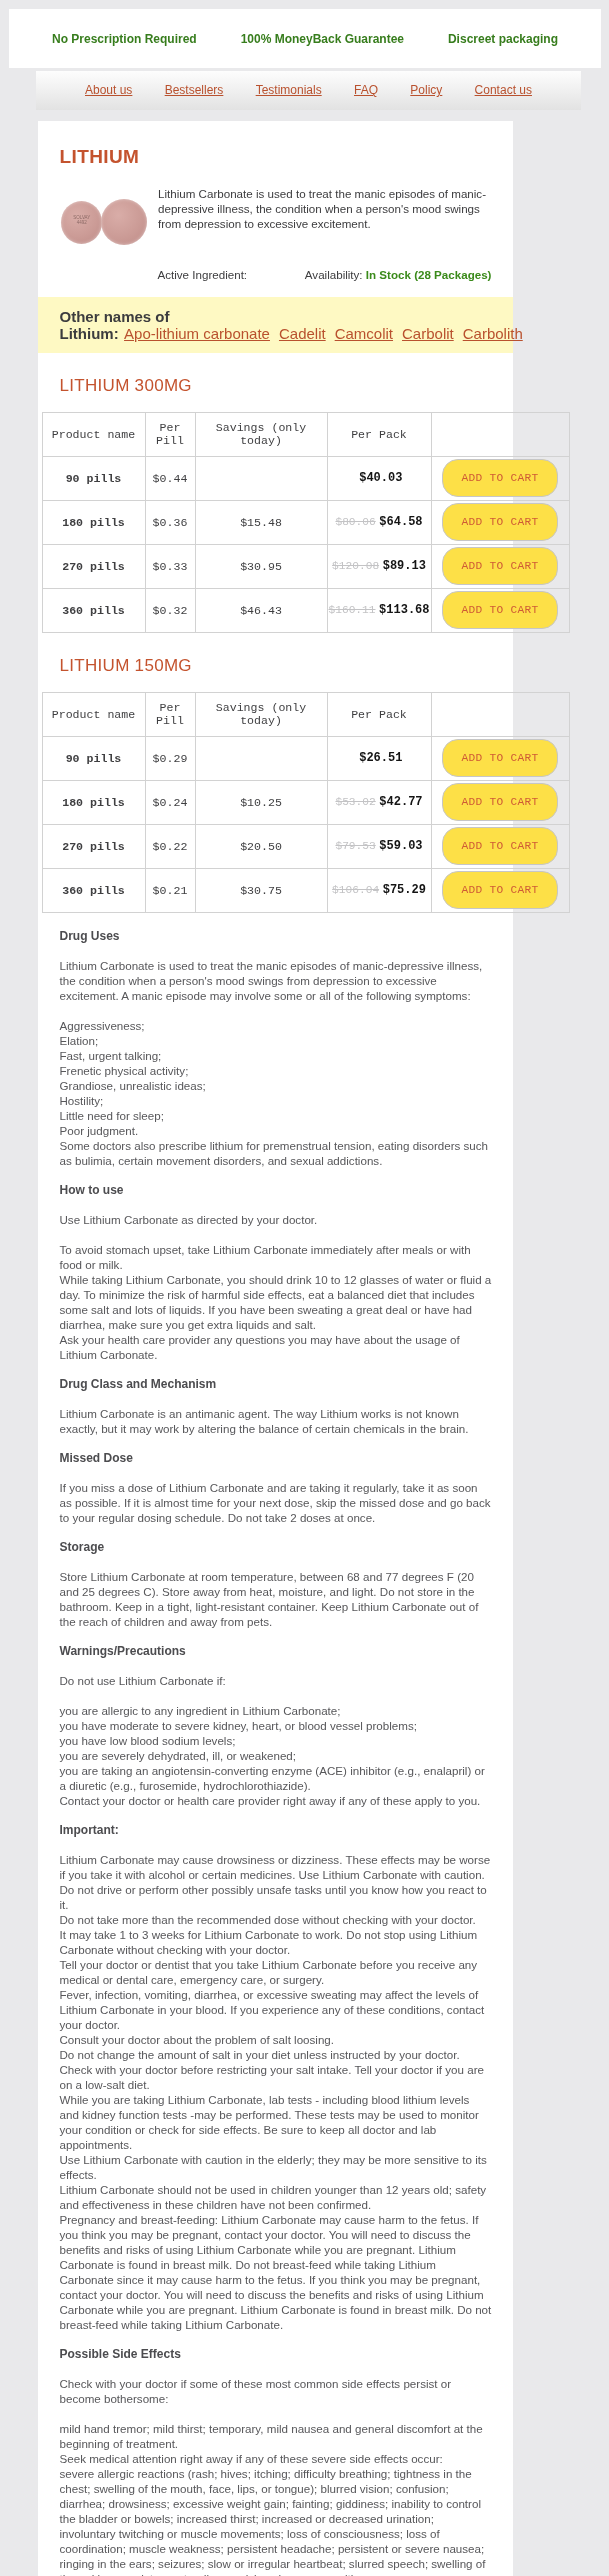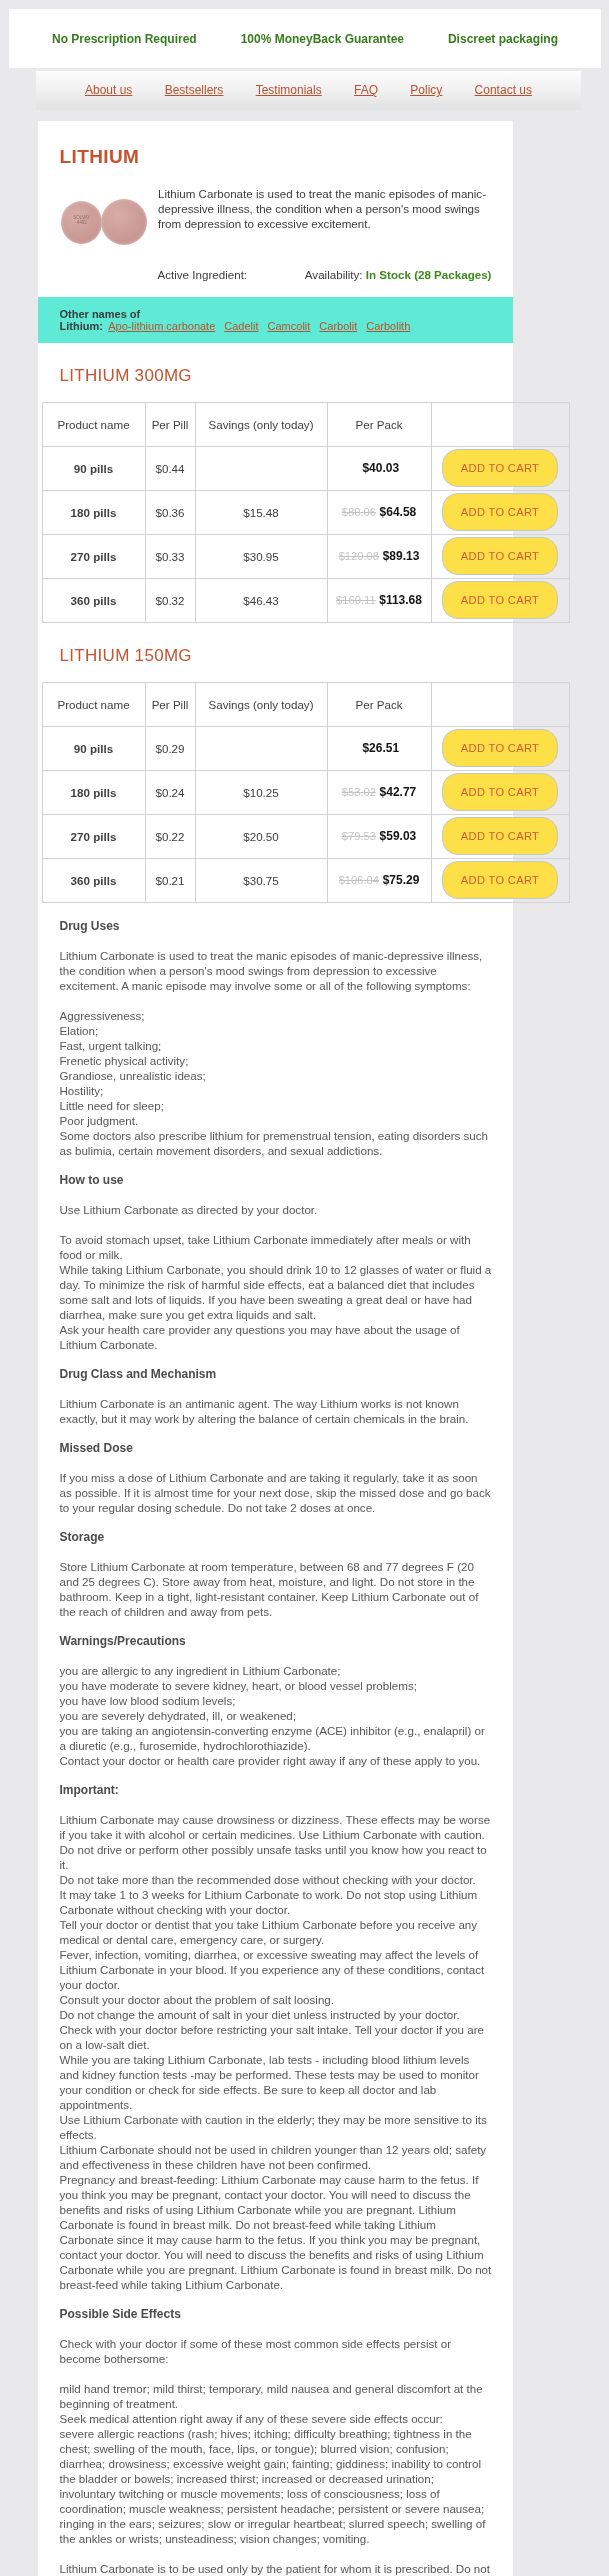--- a/index.html
+++ b/index.html
@@ -35,28 +35,28 @@
     box-shadow:inset 0 0 3.6px rgba(255,255,255,.5);}
   .pill.p1{width:41px;height:43px;left:1.8px;top:10.7px;}
   .pill.p2{width:46px;height:46px;left:41px;top:9px;}
   .pill-marking{position:absolute;left:1.8px;top:25px;width:41px;text-align:center;
     font-size:4.5px;line-height:5.4px;color:#8d6a66;white-space:pre-line;}
   .intro-text{flex:1;font-size:11.6px;line-height:15px;color:#3c3c3e;}
   .meta-row{display:flex;justify-content:space-between;align-items:baseline;
     margin:12.5px 0 16px 98px;font-size:11.6px;color:#3c3c3e;}
   .stock{color:#3a8a1a;font-weight:bold;}
   .avail-label{color:#3c3c3e;}
-  .othernames{margin:16px -21.5px;background:#5eead4;padding:10.7px 21.5px;font-size:11px;color:#3c3c3e;}
+  .othernames{margin:16px -21.5px;background:#fef9c3;padding:10.7px 21.5px;font-size:15px;color:#3c3c3e;}
   .othernames b{margin-right:5.4px;}
   .other-link{color:#b9512e;text-decoration:underline;margin-right:9px;cursor:pointer;white-space:nowrap;}
   .h2{color:#c4532e;font-size:17px;font-weight:normal;margin:23px 0 16px 0;letter-spacing:0.3px;}
   
   table.price{border-collapse:collapse;width:527px;margin:0 -18px;table-layout:fixed;}
   table.price th, table.price td{border:0.9px solid #d2d2d2;font-size:11.6px;color:#3f3f41;
-    text-align:center;height:43px;padding:0;}
+    text-align:center;height:43px;padding:0;font-family:Liberation Mono, monospace;}
   table.price th{font-weight:normal;}
   col.c-prod{width:103px;} col.c-pill{width:50px;} col.c-sav{width:132px;}
   col.c-pack{width:104px;} col.c-btn{width:138px;}
   td.prod{font-weight:bold;text-align:left;padding-left:18px;color:#1d1d1f;}
   .old-price{color:#c3c3c5;text-decoration:line-through;font-size:11.2px;margin-right:3.6px;}
   .new-price{color:#141414;font-weight:bold;font-size:12px;}
   .cart-btn{display:inline-block;width:114px;padding:12px 0;border:0.9px solid #c6c6c6;border-radius:16px;
     background:#fde047;color:#cf5b35;font-size:11.2px;text-align:center;cursor:pointer;letter-spacing:0.3px;}
   
   .sections{margin-top:16px;}
@@ -271,20 +271,21 @@
       <div>
     <div class="sec-h">Missed Dose</div>
   <p>If you miss a dose of Lithium Carbonate and are taking it regularly, take it as soon as possible. If it is almost time for your next dose, skip the missed dose and go back to your regular dosing schedule. Do not take 2 doses at once.</p>
       </div>
       <div>
     <div class="sec-h">Storage</div>
   <p>Store Lithium Carbonate at room temperature, between 68 and 77 degrees F (20 and 25 degrees C). Store away from heat, moisture, and light. Do not store in the bathroom. Keep in a tight, light-resistant container. Keep Lithium Carbonate out of the reach of children and away from pets.</p>
       </div>
       <div>
     <div class="sec-h attached">Warnings/Precautions</div>
+  <p>Do not use Lithium Carbonate if:</p>
         <p>you are allergic to any ingredient in Lithium Carbonate;
 you have moderate to severe kidney, heart, or blood vessel problems;
 you have low blood sodium levels;
 you are severely dehydrated, ill, or weakened;
 you are taking an angiotensin-converting enzyme (ACE) inhibitor (e.g., enalapril) or a diuretic (e.g., furosemide, hydrochlorothiazide).
 Contact your doctor or health care provider right away if any of these apply to you.</p>
       </div>
       <div>
     <div class="sec-h">Important:</div>
   <p>Lithium Carbonate may cause drowsiness or dizziness. These effects may be worse if you take it with alcohol or certain medicines. Use Lithium Carbonate with caution. Do not drive or perform other possibly unsafe tasks until you know how you react to it.

